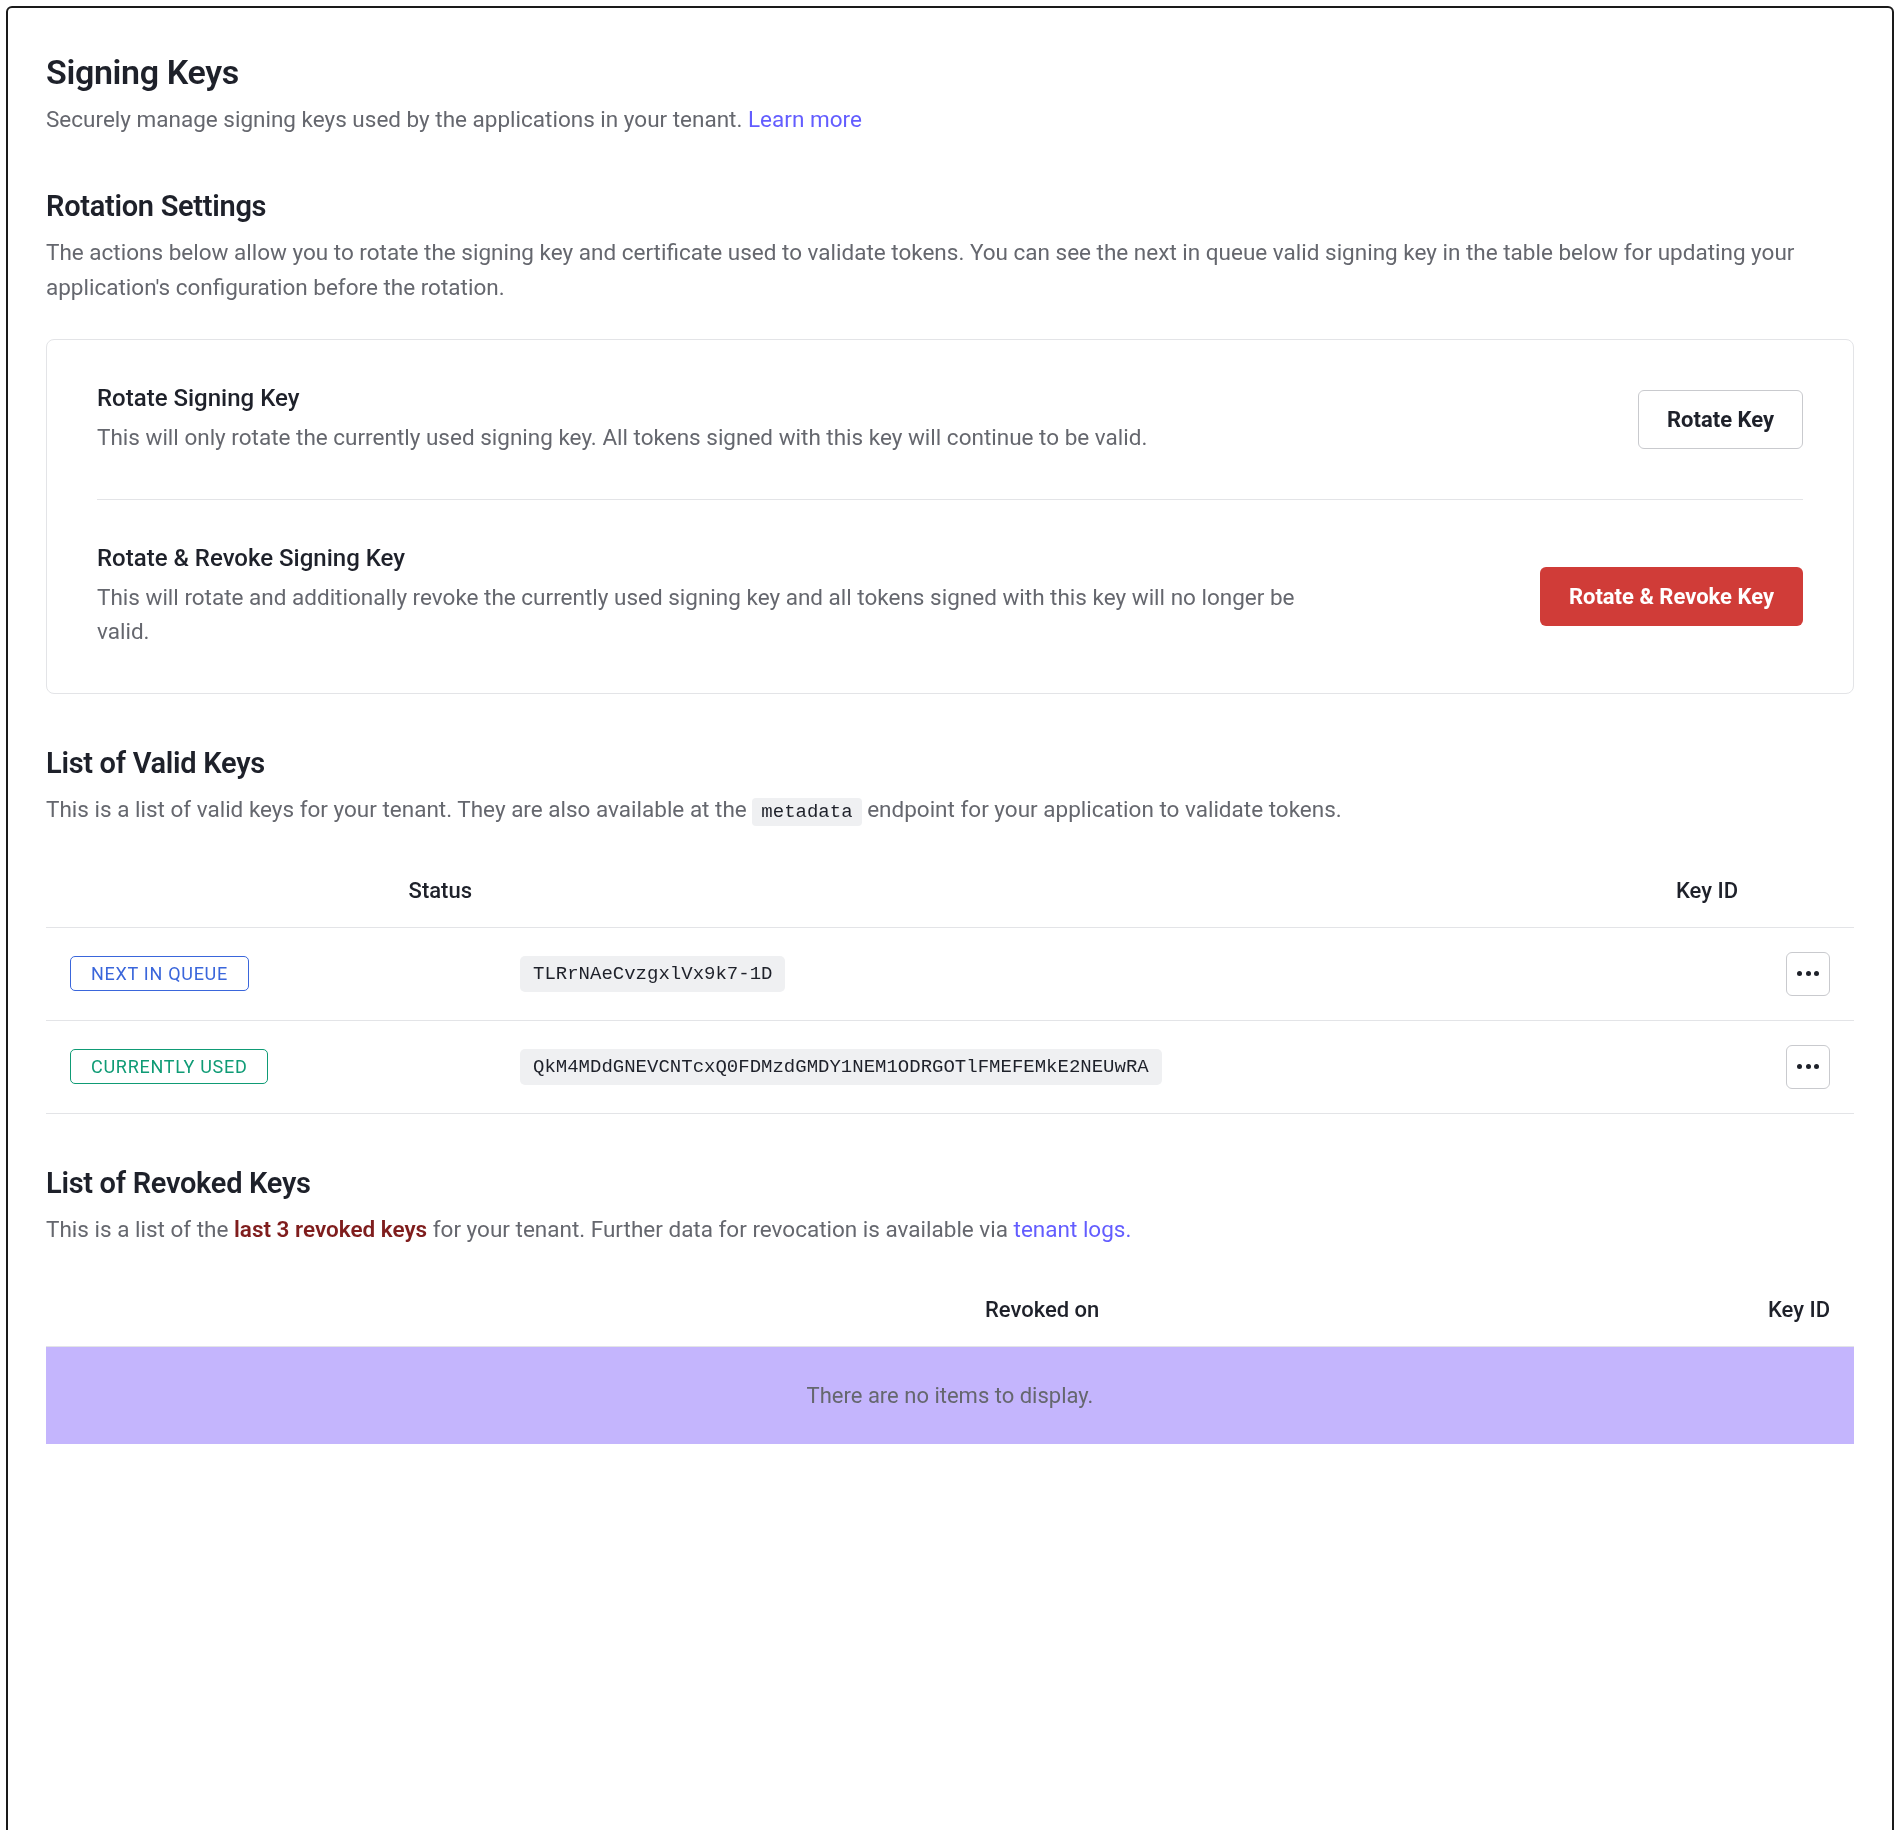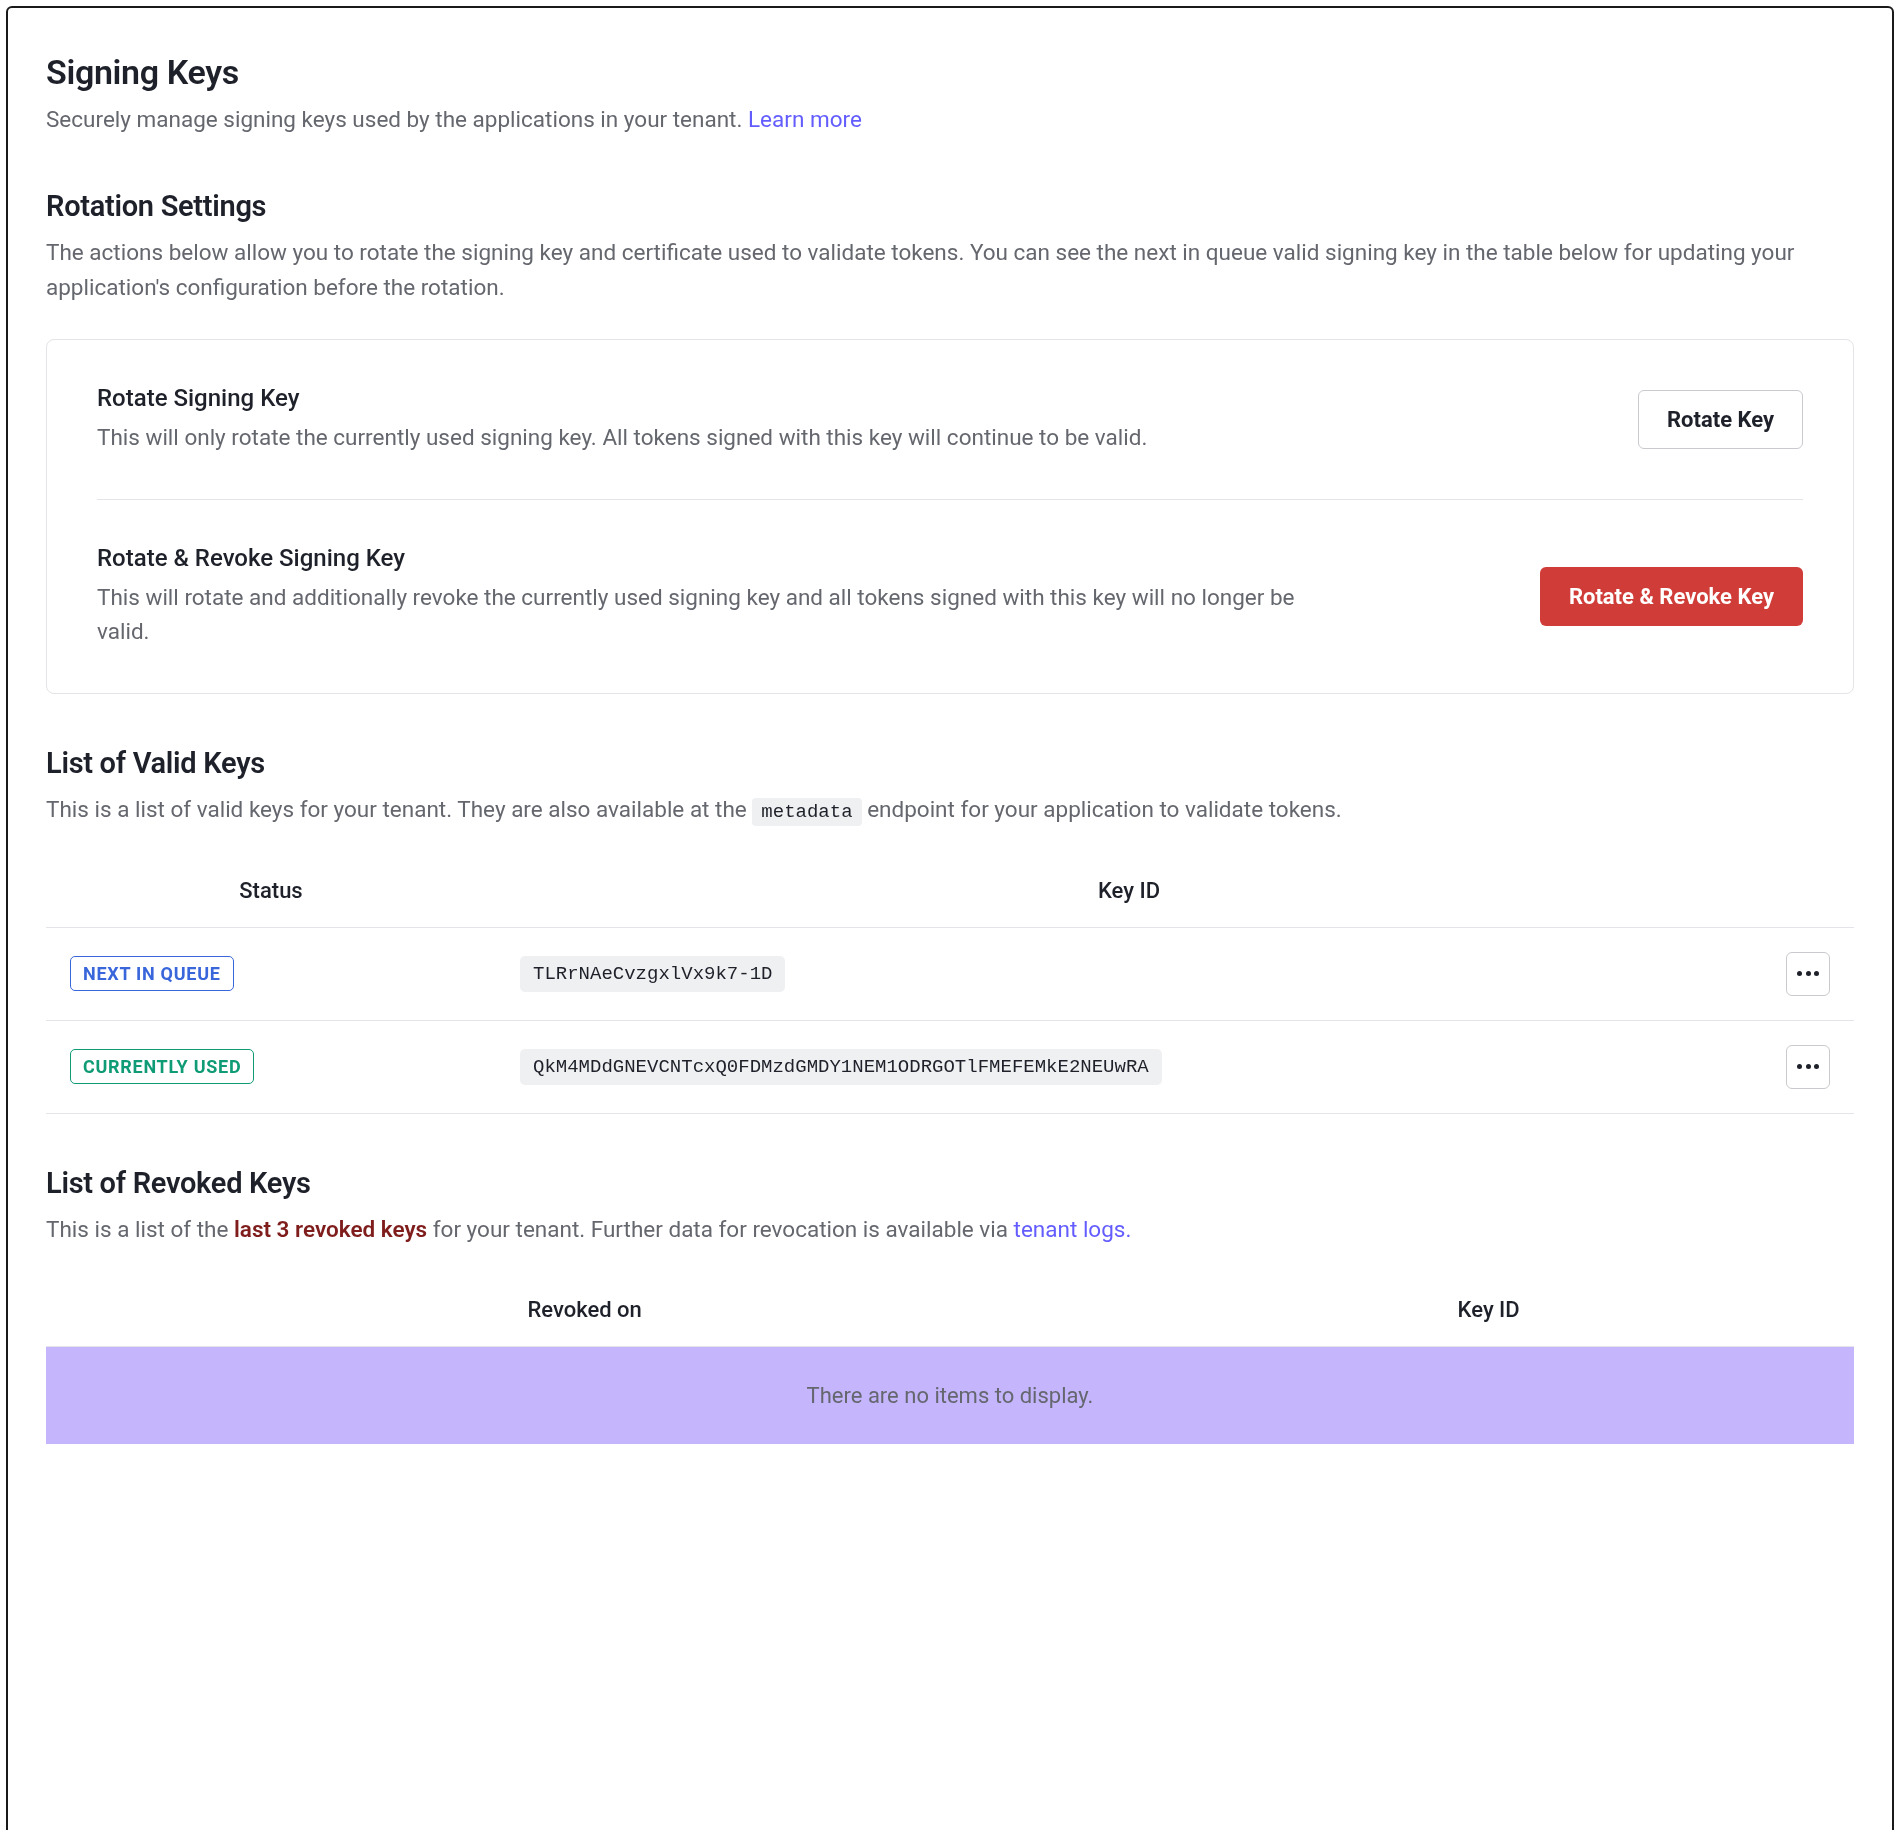--- a/index.html
+++ b/index.html
@@ -132,21 +132,21 @@
       height: 5px;
       border-radius: 50%;
       background: #1e212a;
     }
 
     .table {
       width: 100%;
       border-collapse: collapse;
     }
     .table th {
-      text-align: center;
+      text-align: right;
       font-size: 22px;
       font-weight: 500;
       color: #1e212a;
       padding: 16px 24px 24px 24px;
       border-bottom: 1px solid #e3e4e7;
     }
     .table th:first-child {
       padding-left: 24px;
     }
     .table td {
@@ -158,23 +158,23 @@
       width: 450px;
     }
     .table td.col-actions {
       width: 90px;
       text-align: right;
     }
 
     .badge {
       display: inline-block;
       font-size: 18px;
-      font-weight: 700;
+      font-weight: 400;
       letter-spacing: 0.04em;
-      padding: 6px 12px;
+      padding: 6px 20px;
       border-radius: 5px;
       border: 1.5px solid;
       background: #fff;
     }
     .badge-blue {
       color: #3a66db;
       border-color: #3a66db;
     }
     .badge-green {
       color: #0f9b75;

